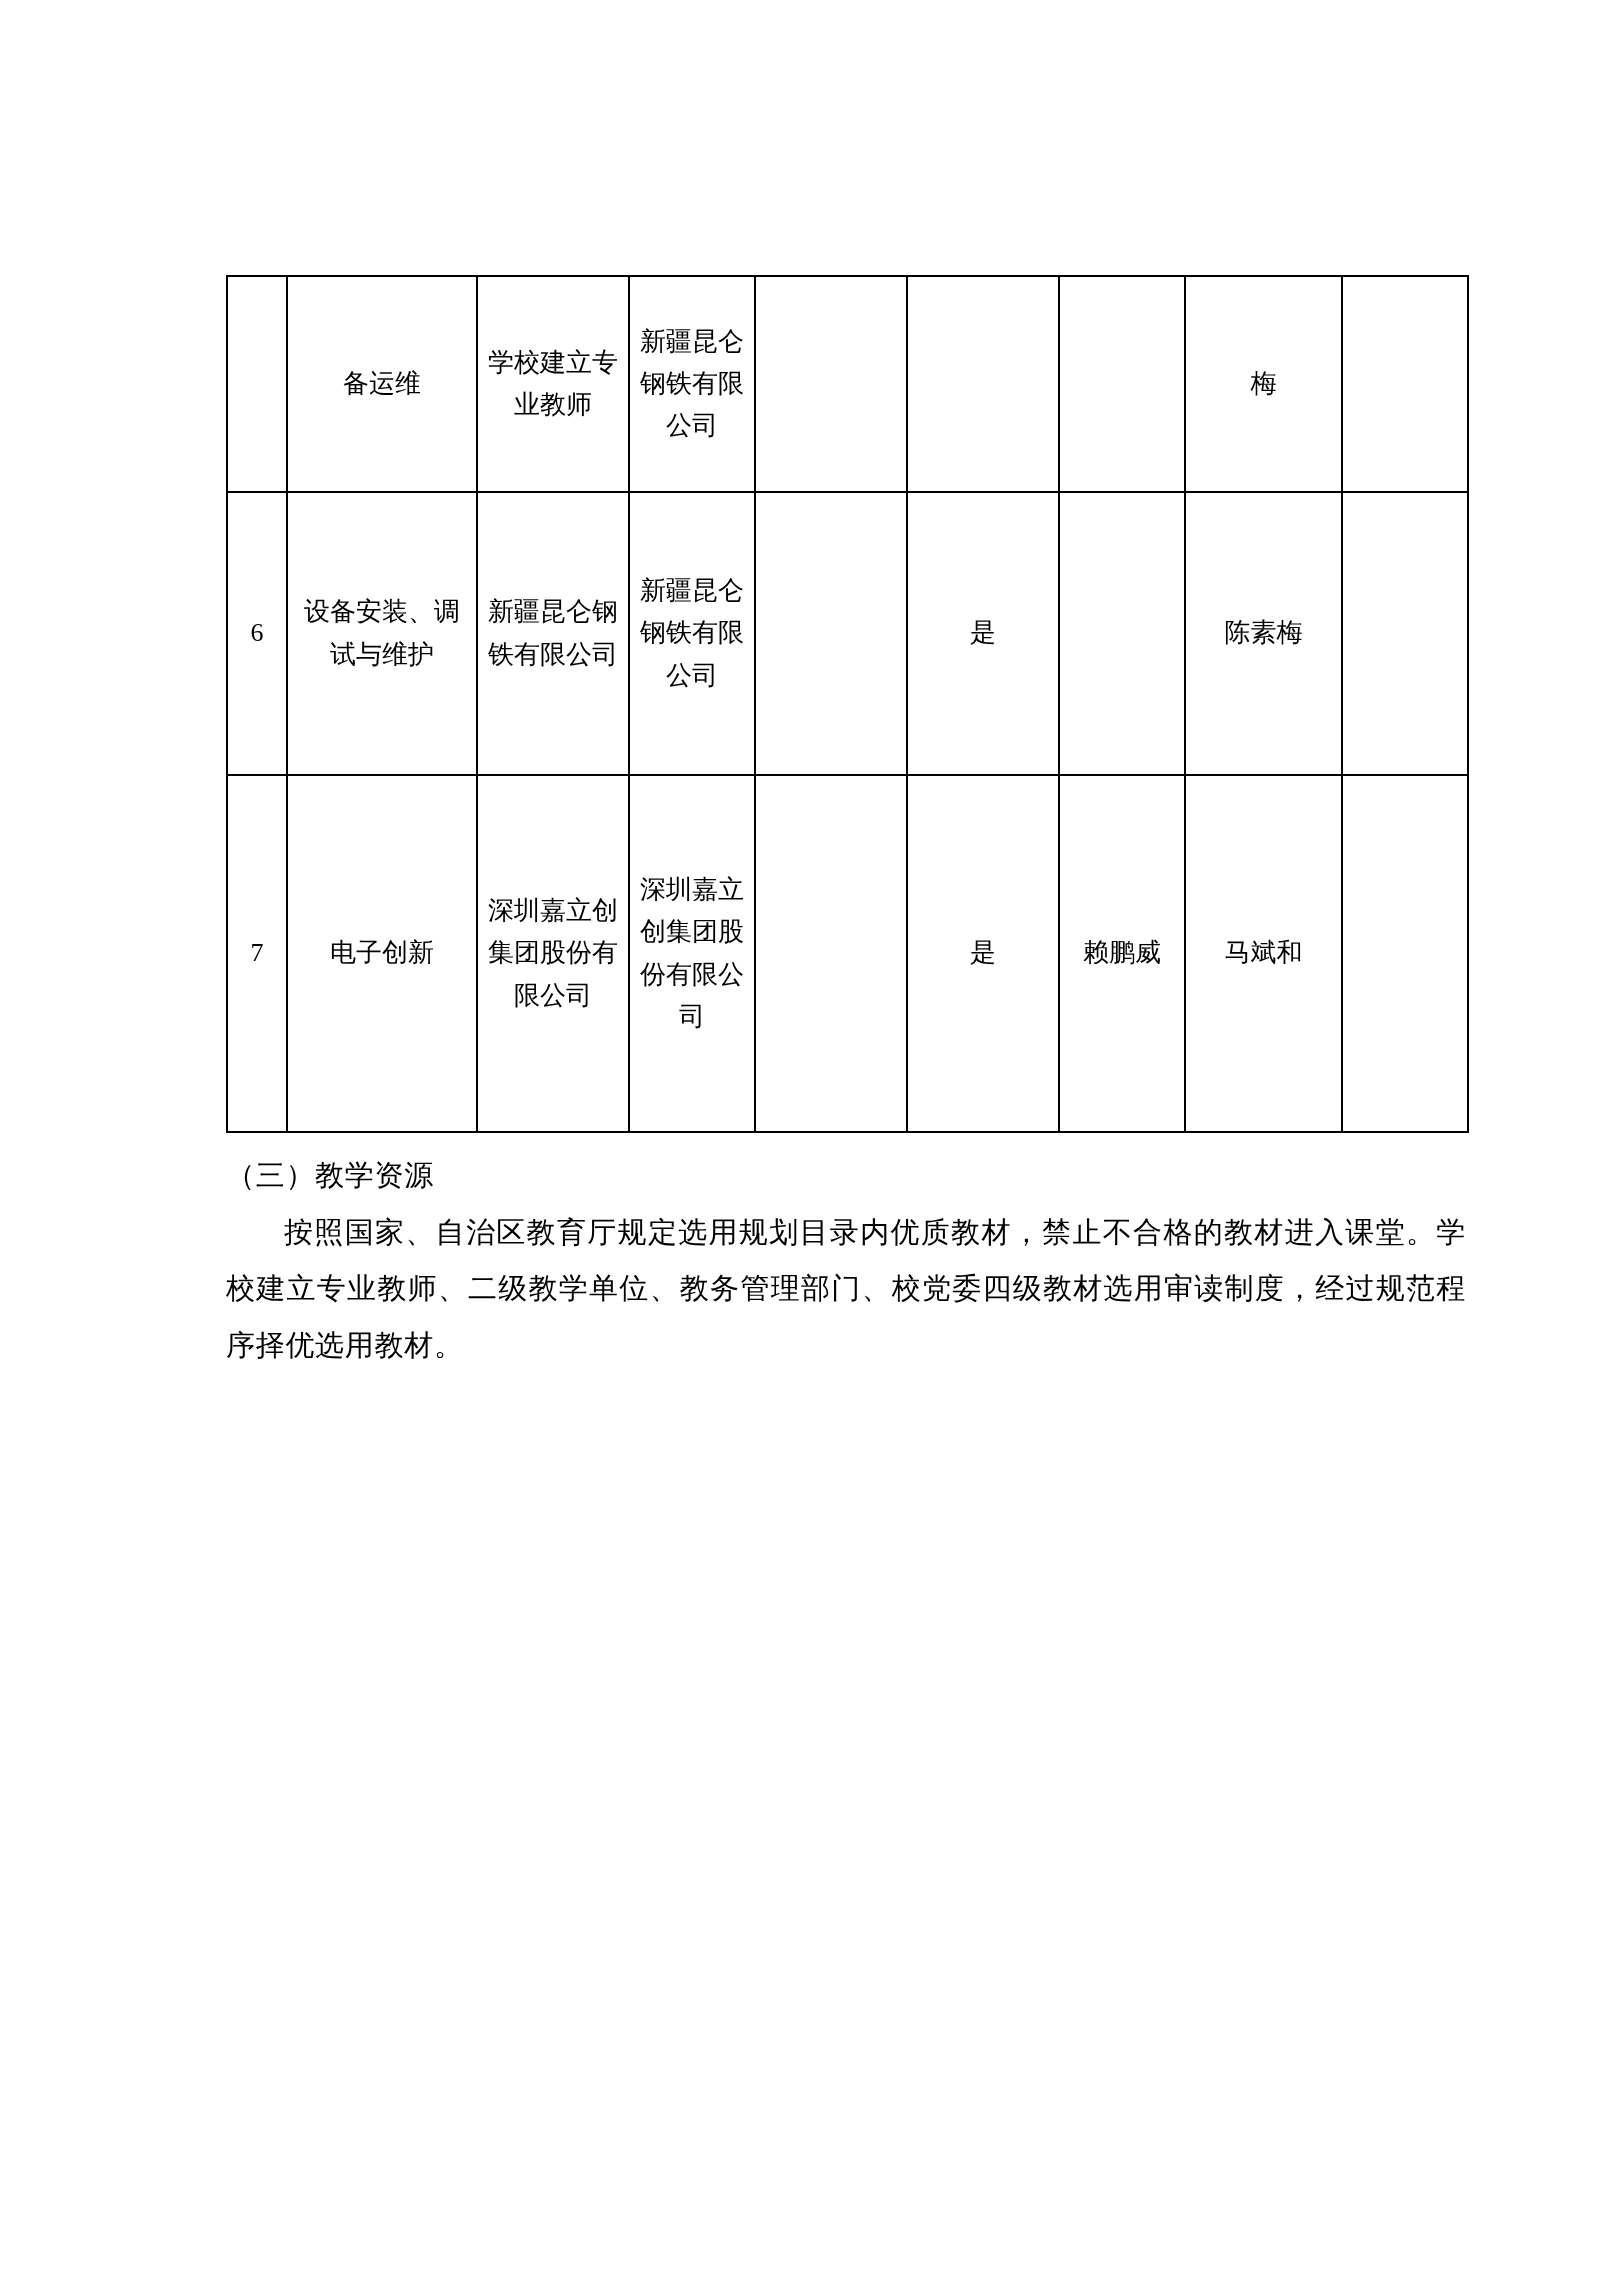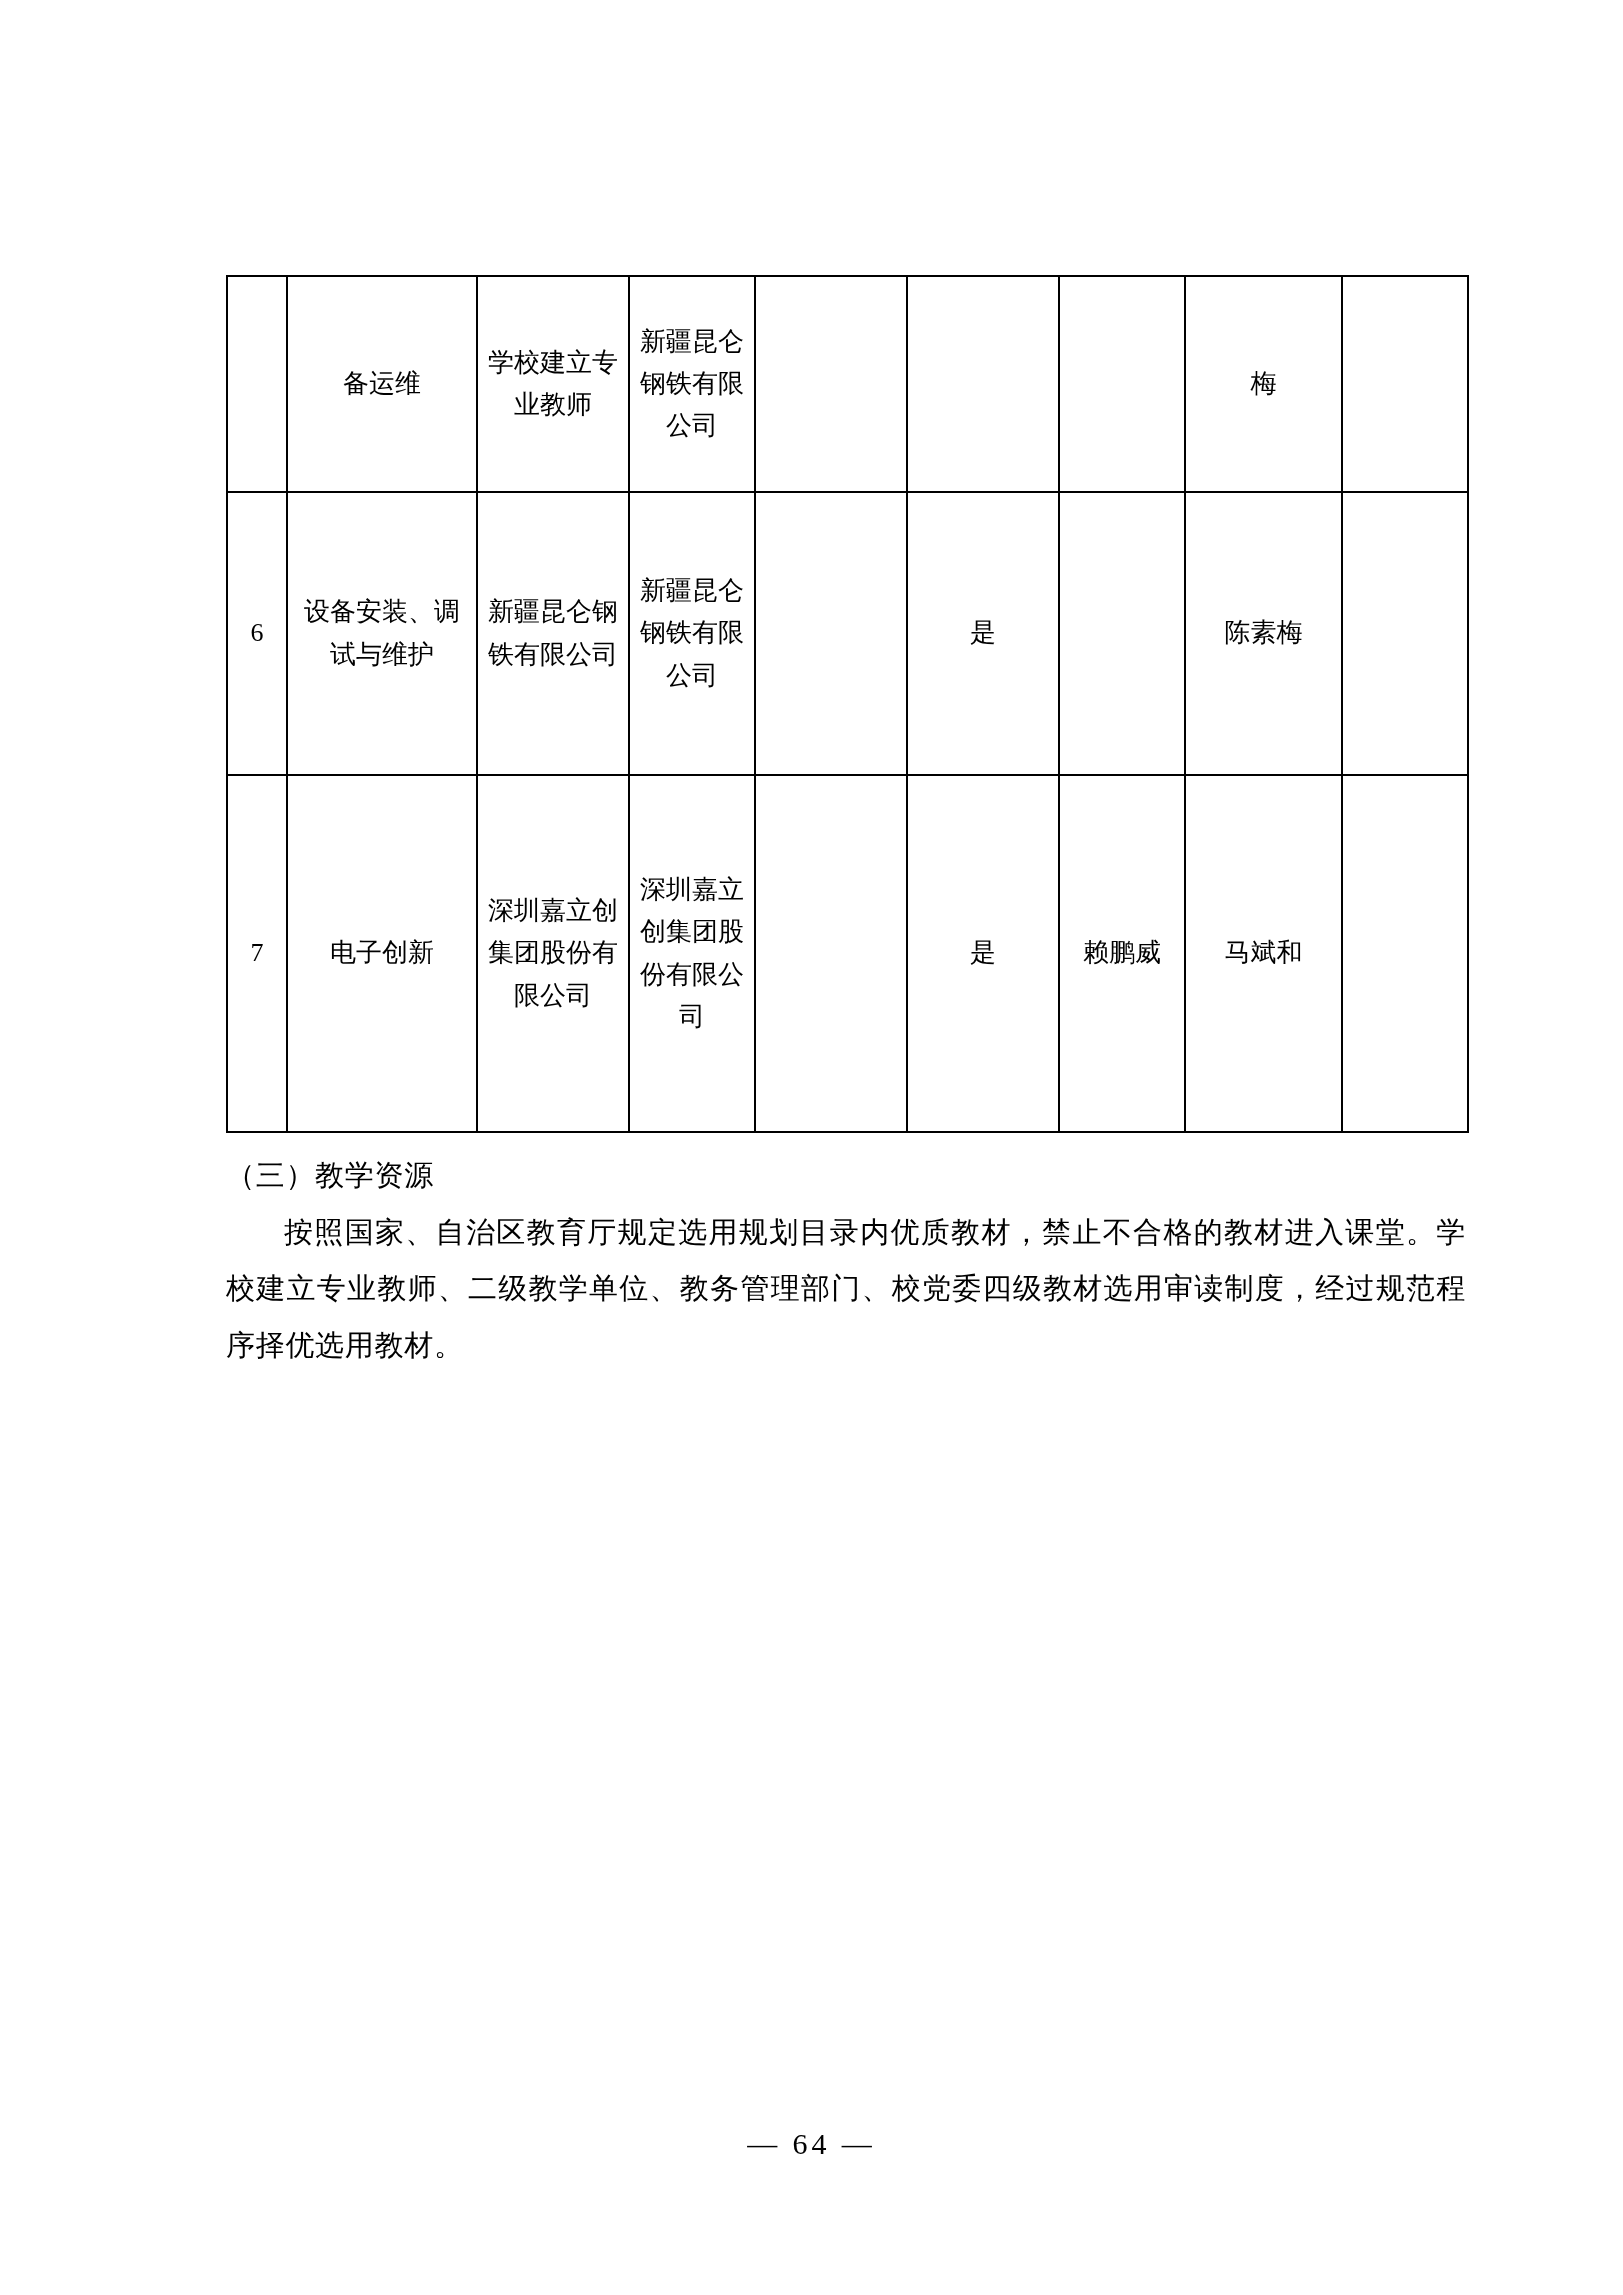--- a/index.html
+++ b/index.html
@@ -198,15 +198,14 @@
             </td>
         </tr>
       </tbody>
     </table>
 
     <p class="para heading1">（三）教学资源</p>
     <p class="para body">按照国家、自治区教育厅规定选用规划目录内优质教材，禁止不合格的教材进入课堂。学校建立专业教师、二级教学单位、教务管理部门、校党委四级教材选用审读制度，经过规范程序择优选用教材。</p>
 
   </div>
 
-  <div class="footer">— 64 —</div>
 </div>
 
 
 </body></html>

